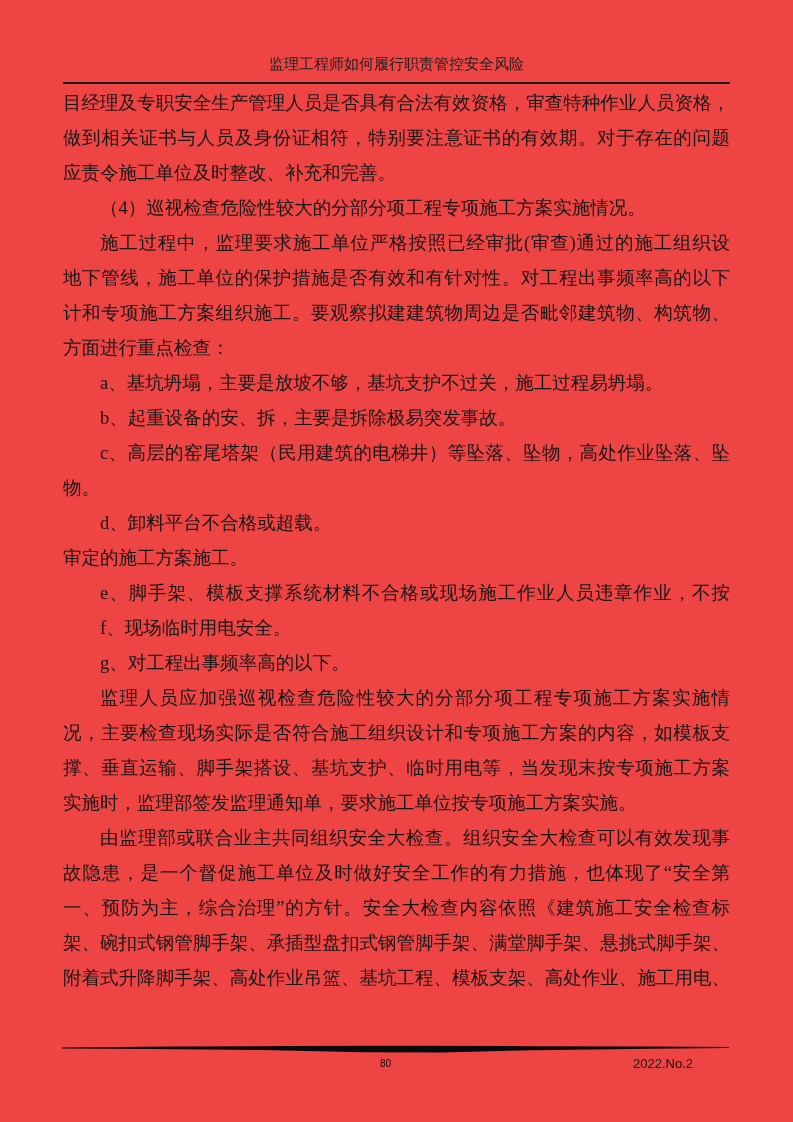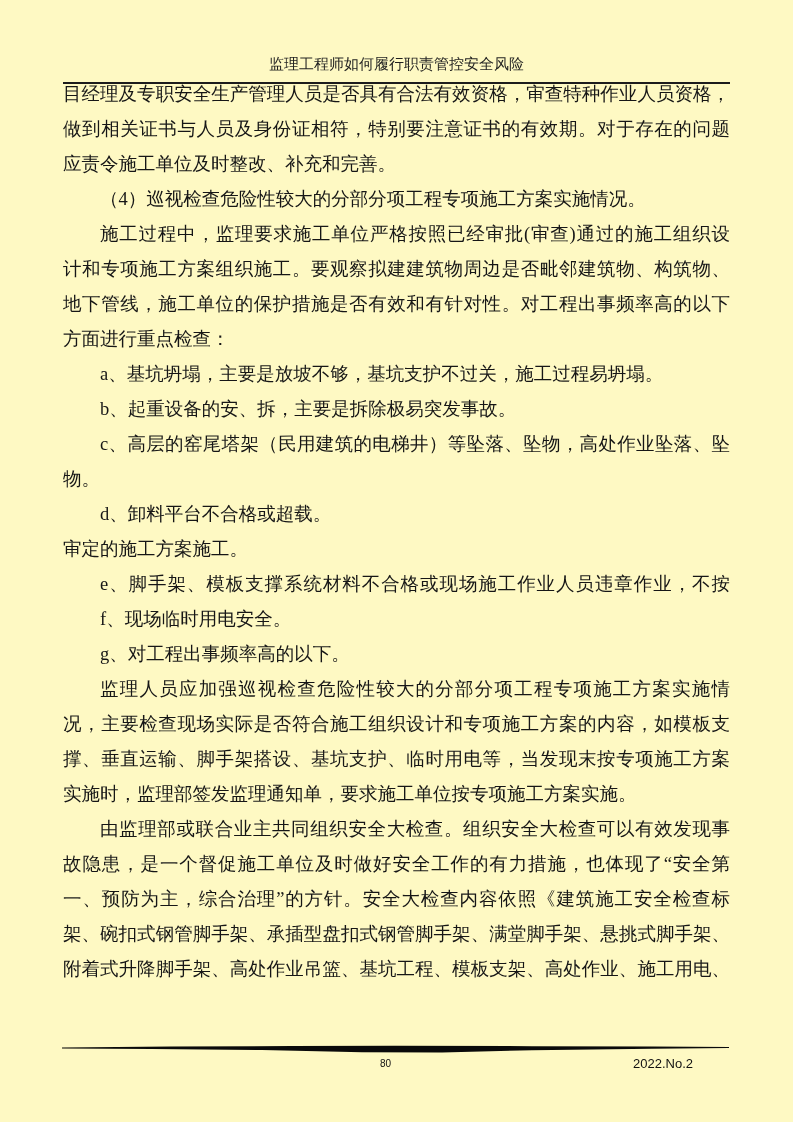--- a/index.html
+++ b/index.html
@@ -4,38 +4,38 @@
 <style>
   html, body { margin: 0; padding: 0; }
   body {
     width: 793px; height: 1122px;
     background: #ffffff;
     font-family: "Liberation Serif", "DejaVu Serif", serif;
     color: #1a1a1a;
     position: relative;
     overflow: hidden;
   }
-  .page { position: absolute; inset: 0; background: #fef9c3; padding-left: 40px; }
+  .page { position: absolute; inset: 0; background: #ef4444; padding-left: 40px; }
 
   
   .htitle {
     position: absolute; top: 54px; left: 63px; width: 667px;
     text-align: center;
     font-size: 15px; line-height: 20px;
     color: #1f1f1f;
     letter-spacing: 0px;
   }
   .hrule {
     position: absolute; top: 82px; left: 63px; width: 667px; height: 2px;
     background: #1c1c1c;
   }
 
   
   .body {
-    position: absolute; top: 77px; left: 63px; width: 667px;
+    position: absolute; top: 86px; left: 63px; width: 667px;
     font-size: 18.5px; line-height: 35px;
     color: #161616;
   }
   .line {
     width: 667px;
     white-space: nowrap;
     text-align: justify;
     text-align-last: justify;
     white-space: normal;
     height: 35px;
@@ -70,22 +70,22 @@
     <div class="htitle">监理工程师如何履行职责管控安全风险</div>
     <div class="hrule"></div>
   </header>
 
   <main class="body">
     <div class="line">目经理及专职安全生产管理人员是否具有合法有效资格，审查特种作业人员资格，</div>
     <div class="line">做到相关证书与人员及身份证相符，特别要注意证书的有效期。对于存在的问题</div>
     <div class="line end">应责令施工单位及时整改、补充和完善。</div>
     <div class="line ind end">（4）巡视检查危险性较大的分部分项工程专项施工方案实施情况。</div>
     <div class="line ind">施工过程中，监理要求施工单位严格按照已经审批(审查)通过的施工组织设</div>
+    <div class="line">地下管线，施工单位的保护措施是否有效和有针对性。对工程出事频率高的以下</div>
     <div class="line">计和专项施工方案组织施工。要观察拟建建筑物周边是否毗邻建筑物、构筑物、</div>
-    <div class="line">地下管线，施工单位的保护措施是否有效和有针对性。对工程出事频率高的以下</div>
     <div class="line end">方面进行重点检查：</div>
     <div class="line ind end">a、基坑坍塌，主要是放坡不够，基坑支护不过关，施工过程易坍塌。</div>
     <div class="line ind end">b、起重设备的安、拆，主要是拆除极易突发事故。</div>
     <div class="line ind">c、高层的窑尾塔架（民用建筑的电梯井）等坠落、坠物，高处作业坠落、坠</div>
     <div class="line end">物。</div>
     <div class="line ind end">d、卸料平台不合格或超载。</div>
     <div class="line end">审定的施工方案施工。</div>
     <div class="line ind">e、脚手架、模板支撑系统材料不合格或现场施工作业人员违章作业，不按</div>
     <div class="line ind end">f、现场临时用电安全。</div>
     <div class="line ind end">g、对工程出事频率高的以下。</div>

